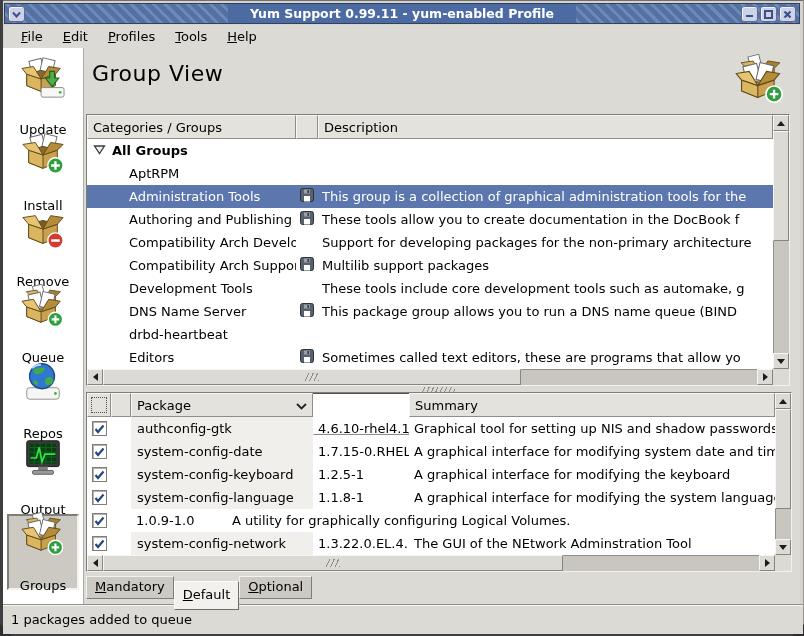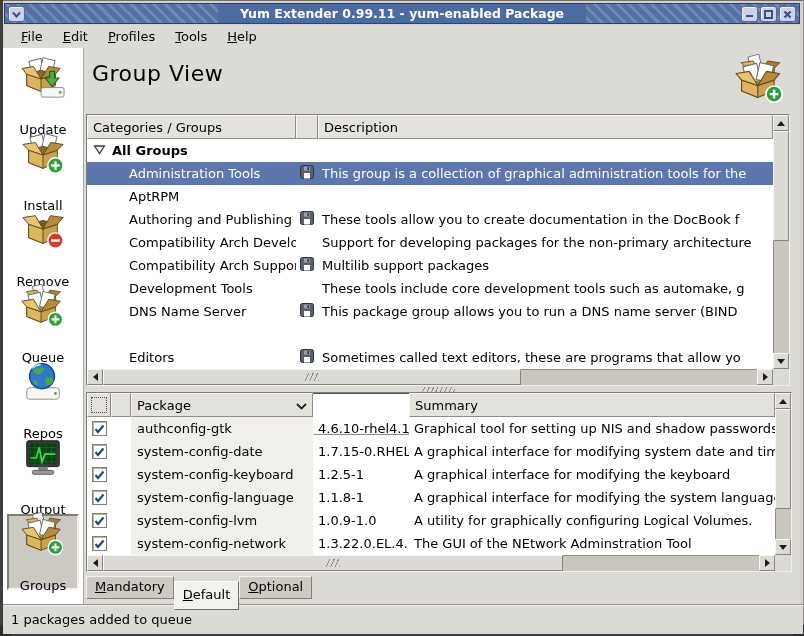--- a/index.html
+++ b/index.html
@@ -138,21 +138,21 @@
 
 <div class="frame-edge fe-top"></div>
 <div class="frame-edge fe-left"></div>
 <div class="frame-edge fe-right"></div>
 <div class="frame-edge fe-bottom"></div>
 <div class="corner-grip cg-l"></div>
 <div class="corner-grip cg-r"></div>
 
 <div class="titlebar">
   <div class="title-solid">
-    <span class="title-text">Yum Extender 0.99.11 - yum-enabled Package</span>
+    <span class="title-text">Yum Support 0.99.11 - yum-enabled Profile</span>
   </div>
   <div class="winbtn wb-menu">
     <span>
       <svg width="9" height="7" viewBox="0 0 9 7">
           <polyline points="1,1.5 4.5,5.5 8,1.5" fill="none" stroke="#3d4f86" stroke-width="2"></polyline>
         </svg>
     </span>
   </div>
   <div class="winbtn wb-min">
     <span>
@@ -364,45 +364,45 @@
             <svg width="13" height="11" viewBox="0 0 13 11">
                 <polygon points="1.5,2 11.5,2 6.5,9.5" fill="#efeeea" stroke="#3c3c3c" stroke-width="1.3"></polygon>
               </svg>
           </span>
           <span>All Groups</span>
         </div>
         <div class="tc1"></div>
         <div class="tc2"></div>
       </div>
 
+      <div class="trow child">
+        <div class="tc0">
+            <span>AptRPM</span>
+          </div>
+        <div class="tc1"></div>
+        <div class="tc2"></div>
+      </div>
+
       <div class="trow child selected">
         <div class="tc0">
             <span>Administration Tools</span>
           </div>
         <div class="tc1">
             <span><svg width="14" height="14" viewBox="0 0 14 14">
                 <rect x="0.5" y="0.5" width="13" height="13" rx="2" fill="#5a616e" stroke="#2e323a"></rect>
                 <rect x="4" y="8" width="6" height="5.5" fill="#fff"></rect>
                 <rect x="4" y="1.5" width="6" height="4" fill="#9aa1ac"></rect>
                 <rect x="7.3" y="2" width="1.8" height="3" fill="#3d424c"></rect>
               </svg></span>
           </div>
         <div class="tc2">This group is a collection of graphical administration tools for the</div>
       </div>
 
       <div class="trow child">
         <div class="tc0">
-            <span>AptRPM</span>
-          </div>
-        <div class="tc1"></div>
-        <div class="tc2"></div>
-      </div>
-
-      <div class="trow child">
-        <div class="tc0">
             <span>Authoring and Publishing</span>
           </div>
         <div class="tc1">
             <span><svg width="14" height="14" viewBox="0 0 14 14">
                 <rect x="0.5" y="0.5" width="13" height="13" rx="2" fill="#5a616e" stroke="#2e323a"></rect>
                 <rect x="4" y="8" width="6" height="5.5" fill="#fff"></rect>
                 <rect x="4" y="1.5" width="6" height="4" fill="#9aa1ac"></rect>
                 <rect x="7.3" y="2" width="1.8" height="3" fill="#3d424c"></rect>
               </svg></span>
           </div>
@@ -445,24 +445,27 @@
             <span>DNS Name Server</span>
           </div>
         <div class="tc1">
             <span><svg width="14" height="14" viewBox="0 0 14 14">
                 <rect x="0.5" y="0.5" width="13" height="13" rx="2" fill="#5a616e" stroke="#2e323a"></rect>
                 <rect x="4" y="8" width="6" height="5.5" fill="#fff"></rect>
                 <rect x="4" y="1.5" width="6" height="4" fill="#9aa1ac"></rect>
                 <rect x="7.3" y="2" width="1.8" height="3" fill="#3d424c"></rect>
               </svg></span>
           </div>
-        <div class="tc2">This package group allows you to run a DNS name server (BIND</div>
-      </div>
-
-      <div class="trow child">
+        <div class="tc2">This package group allows you to run a DNS name queue (BIND</div>
+      </div>
+
+      <div class="trow child">
+        <div class="tc0">
+            <span>drbd-heartbeat</span>
+          </div>
         <div class="tc1"></div>
         <div class="tc2"></div>
       </div>
 
       <div class="trow child">
         <div class="tc0">
             <span>Editors</span>
           </div>
         <div class="tc1">
             <span><svg width="14" height="14" viewBox="0 0 14 14">
@@ -573,21 +576,20 @@
       </div>
       <div class="prow">
         <div class="pc0">
             <span class="checkbox">
               <svg width="11" height="10" viewBox="0 0 11 10">
                 <path d="M1.5 5 L4 8 L9.5 1.5" fill="none" stroke="#26477d" stroke-width="2.2"></path>
               </svg>
             </span>
           </div>
         <div class="pc1"></div>
-        <div class="pc2">system-config-lvm</div>
         <div class="pc3">1.0.9-1.0</div>
         <div class="pc4">A utility for graphically configuring Logical Volumes.</div>
       </div>
       <div class="prow">
         <div class="pc0">
             <span class="checkbox">
               <svg width="11" height="10" viewBox="0 0 11 10">
                 <path d="M1.5 5 L4 8 L9.5 1.5" fill="none" stroke="#26477d" stroke-width="2.2"></path>
               </svg>
             </span>

